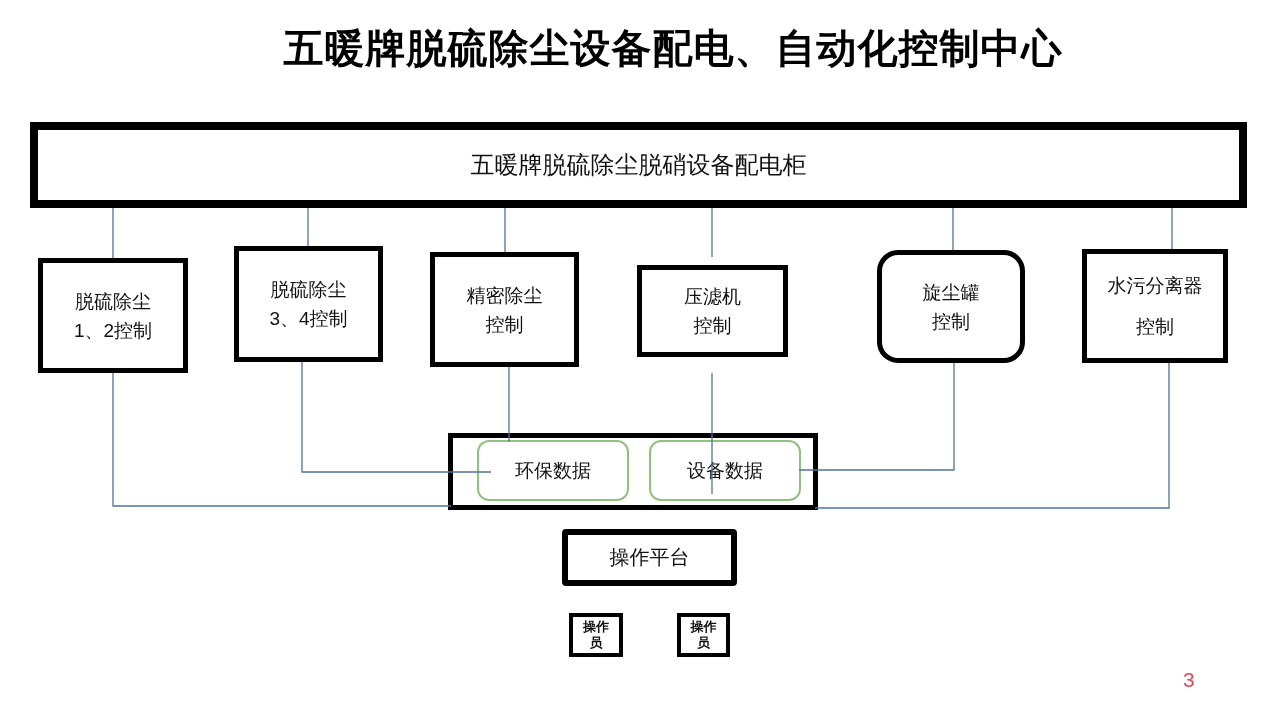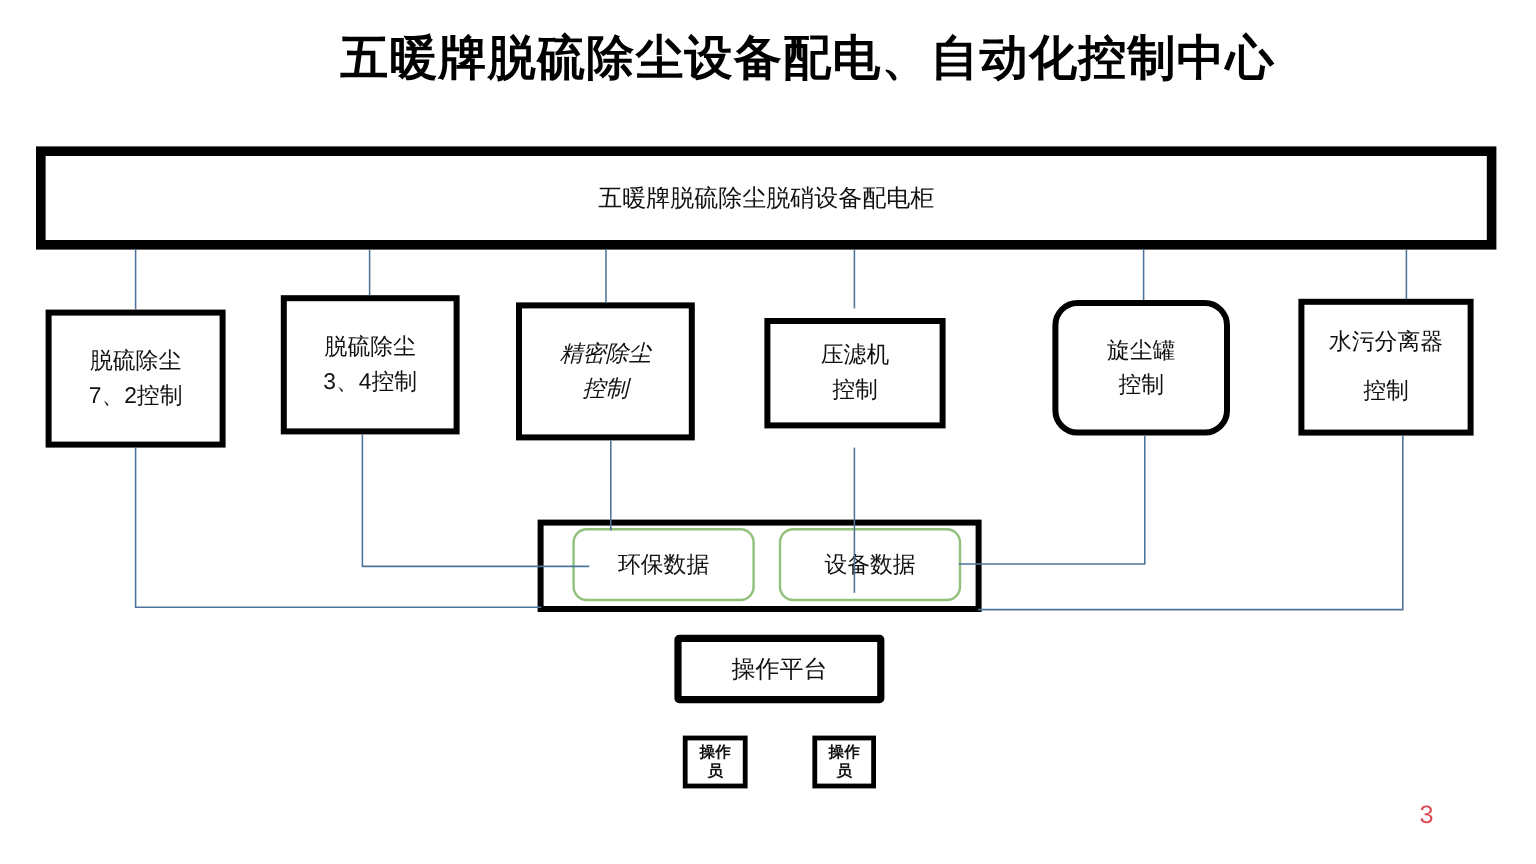--- a/index.html
+++ b/index.html
@@ -8,26 +8,26 @@
     font-family:"Liberation Sans","DejaVu Sans",sans-serif;color:#111;
   }
   .title{
     position:absolute;left:66px;top:21px;width:1214px;text-align:center;
     font-size:40px;font-weight:700;letter-spacing:1px;color:#000;
   }
   .box{position:absolute;background:#fff;display:flex;flex-direction:column;
        align-items:center;justify-content:center;text-align:center;box-sizing:border-box;}
   .cabinet{
     left:30px;top:122px;width:1217px;height:86px;border:8px solid var(--box-border);
-    font-size:20px;z-index:1;
+    font-size:24px;z-index:1;
   }
   .unit{border:5px solid var(--box-border);font-size:19px;line-height:29px;z-index:1;}
   .u1{left:38px;top:258px;width:150px;height:115px;}
   .u2{left:234px;top:246px;width:149px;height:116px;}
-  .u3{left:430px;top:252px;width:149px;height:115px;font-style:italic;}
+  .u3{left:430px;top:252px;width:149px;height:115px;}
   .u4{left:637px;top:265px;width:151px;height:92px;}
   .u5{left:877px;top:250px;width:148px;height:113px;border-radius:21px;}
   .u6{left:1082px;top:249px;width:146px;height:114px;gap:12px;}
   .data-hub{
     left:448px;top:433px;width:370px;height:77px;border:5px solid var(--box-border);z-index:1;
   }
   .data-item{
     position:absolute;background:#fff;border:2px solid var(--data-item-border);
     border-radius:12px;display:flex;align-items:center;justify-content:center;
     font-size:19px;box-sizing:border-box;z-index:2;
@@ -54,21 +54,21 @@
 <div class="slide">
 
   <div class="title">五暖牌脱硫除尘设备配电、自动化控制中心</div>
 
   <div class="box cabinet">
     <span>五暖牌脱硫除尘脱硝设备配电柜</span>
   </div>
 
   <div class="box unit u1">
     <span>脱硫除尘</span>
-    <span>7、2控制</span>
+    <span>1、2控制</span>
   </div>
   <div class="box unit u2">
     <span>脱硫除尘</span>
     <span>3、4控制</span>
   </div>
   <div class="box unit u3">
     <span>精密除尘</span>
     <span>控制</span>
   </div>
   <div class="box unit u4">

